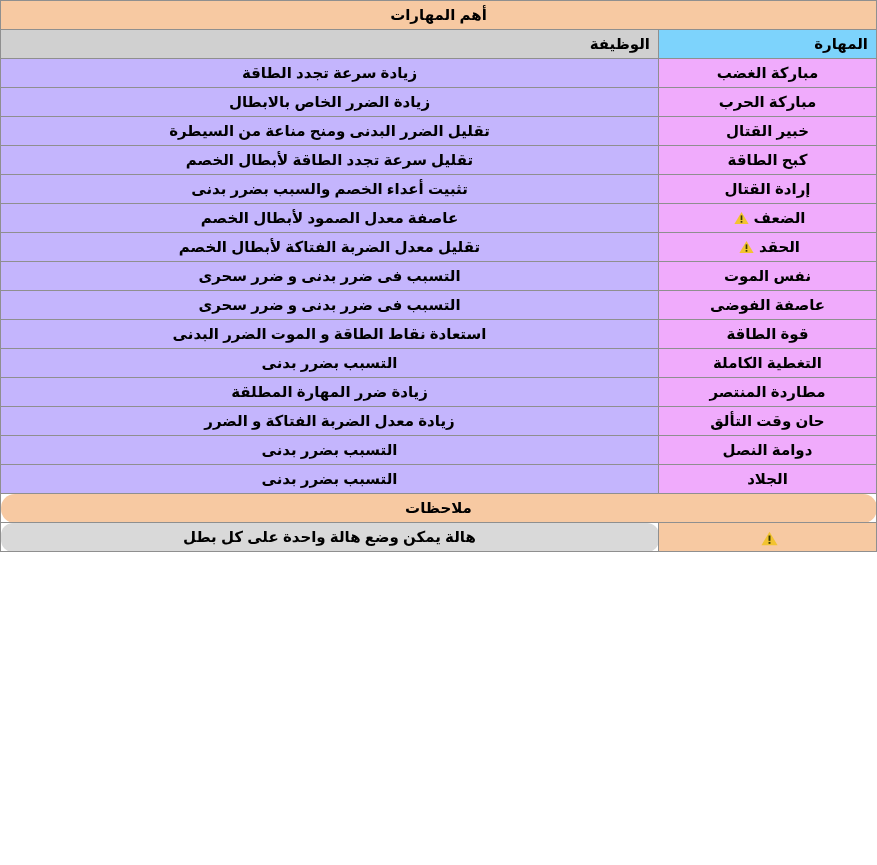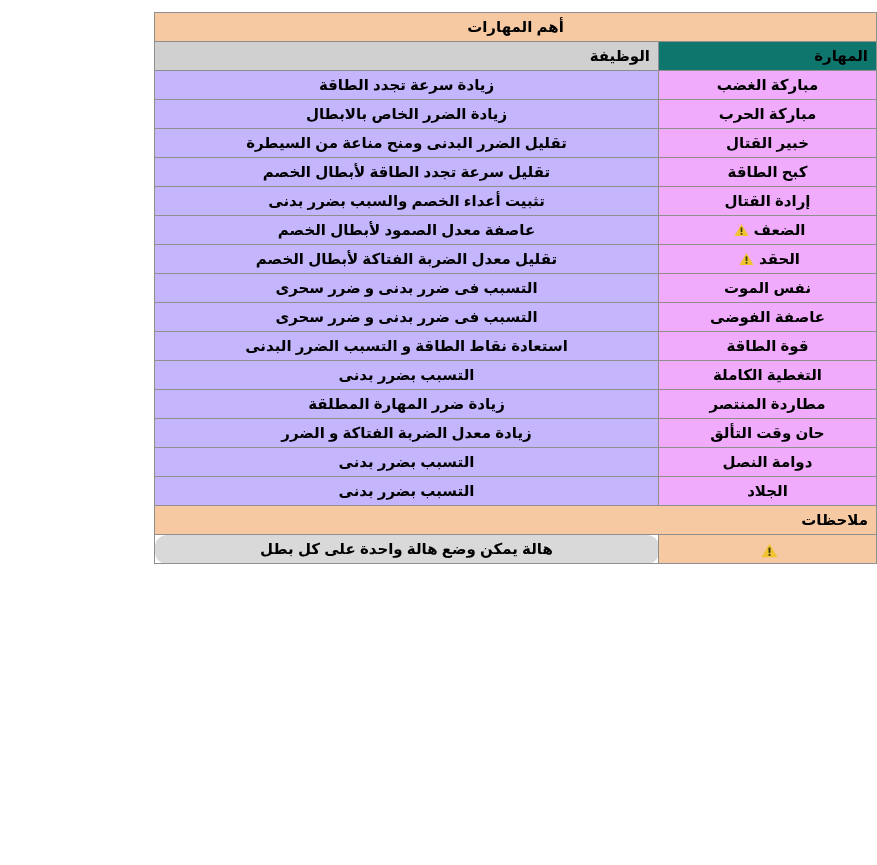--- a/index.html
+++ b/index.html
@@ -6,24 +6,23 @@
     margin: 0;
     padding: 0;
     background: #ffffff;
   }
   body {
     font-family: "Liberation Sans", "DejaVu Sans", sans-serif;
     width: 877px;
   }
   table.skills-table {
     border-collapse: collapse;
-    width: 723px;
+    width: 877px;
     table-layout: fixed;
     direction: rtl;
-    margin-top: 12px;
   }
   table.skills-table td {
     border: 1px solid #8f8f8f;
     font-size: 15px;
     font-weight: bold;
     color: #000000;
     padding: 5px 8px;
     height: 26px;
     box-sizing: border-box;
     vertical-align: middle;
@@ -31,33 +30,35 @@
   .title-cell {
     background: #f7c9a2;
     text-align: center;
     font-size: 16px;
   }
   .header-cell {
     background: #d0d0d0;
     text-align: right;
   }
   .header-cell.skill {
-    background: #0f766e;
+    background: #7dd3fc;
   }
   .skill-cell {
     background: #f0abfc;
     text-align: center;
     width: 218px;
   }
   .func-cell {
     background: #c4b5fd;
     text-align: center;
   }
   .notes-title {
     background: #f7c9a2;
+    text-align: center;
+    border-radius: 14px;
   }
   .note-icon-cell {
     background: #f7c9a2;
     text-align: center;
   }
   .note-text-cell {
     background: #d9d9d9;
     text-align: center;
     border-radius: 12px;
   }
@@ -145,21 +146,21 @@
     <tr>
       <td class="skill-cell">نفس الموت</td>
       <td class="func-cell">التسبب فى ضرر بدنى و ضرر سحرى</td>
     </tr>
     <tr>
       <td class="skill-cell">عاصفة الفوضى</td>
       <td class="func-cell">التسبب فى ضرر بدنى و ضرر سحرى</td>
     </tr>
     <tr>
       <td class="skill-cell">قوة الطاقة</td>
-      <td class="func-cell">استعادة نقاط الطاقة و التسبب الضرر البدنى</td>
+      <td class="func-cell">استعادة نقاط الطاقة و الموت الضرر البدنى</td>
     </tr>
     <tr>
       <td class="skill-cell">التغطية الكاملة</td>
       <td class="func-cell">التسبب بضرر بدنى</td>
     </tr>
     <tr>
       <td class="skill-cell">مطاردة المنتصر</td>
       <td class="func-cell">زيادة ضرر المهارة المطلقة</td>
     </tr>
     <tr>

